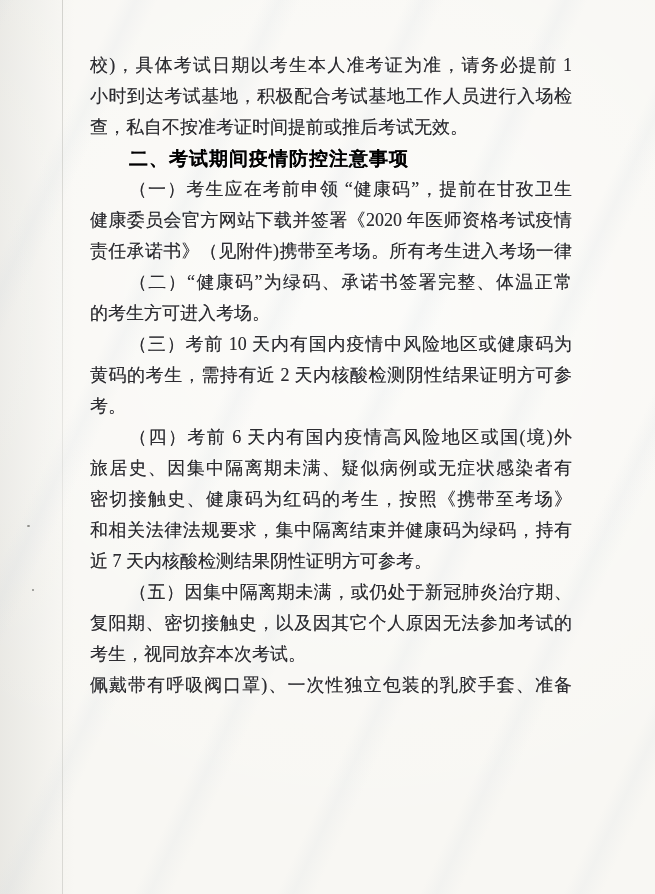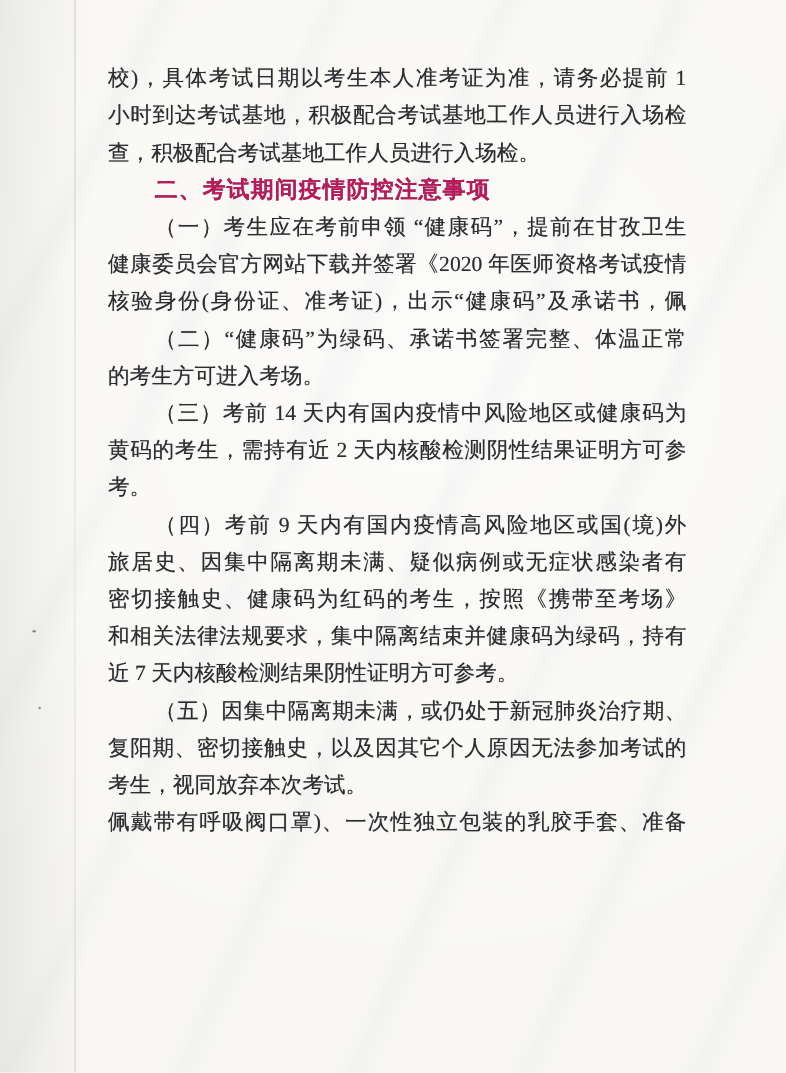--- a/index.html
+++ b/index.html
@@ -75,48 +75,48 @@
     text-align-last: left;
     overflow: hidden;
     text-shadow: 0 0 0.6px rgba(44,44,50,0.55);
   }
   .line.fill { text-align-last: justify; }
   .line.indent { padding-left: 39px; }
   .line.heading {
     font-family: "Liberation Sans", "DejaVu Sans", sans-serif;
     font-weight: 700;
     font-size: 19px;
-    color: #be185d;
+    color: #000000;
     letter-spacing: 1px;
     text-shadow: 0 0 0.5px rgba(30,30,35,0.7);
   }
 </style>
 </head>
 <body>
 
 <div class="page" style="background: rgb(248, 247, 243);">
   <div class="paper-texture"></div>
   <div class="diag-streaks"></div>
   <div class="fold-line"></div>
   <div class="speck speck-1"></div>
   <div class="speck speck-2"></div>
   <div class="textblock" id="lines-container" style="color: rgb(44, 44, 49);">
       <div class="line fill">校)，具体考试日期以考生本人准考证为准，请务必提前 1</div>
       <div class="line fill">小时到达考试基地，积极配合考试基地工作人员进行入场检</div>
-      <div class="line">查，积极配合考试基地工作人员进行入场检。</div>
+      <div class="line">查，私自不按准考证时间提前或推后考试无效。</div>
       <div class="line heading indent">二、考试期间疫情防控注意事项</div>
       <div class="line indent fill">（一）考生应在考前申领 “健康码”，提前在甘孜卫生</div>
       <div class="line fill">健康委员会官方网站下载并签署《2020 年医师资格考试疫情</div>
-      <div class="line fill">核验身份(身份证、准考证)，出示“健康码”及承诺书，佩</div>
+      <div class="line fill">责任承诺书》（见附件)携带至考场。所有考生进入考场一律</div>
       <div class="line indent fill">（二）“健康码”为绿码、承诺书签署完整、体温正常</div>
       <div class="line">的考生方可进入考场。</div>
-      <div class="line indent fill">（三）考前 14 天内有国内疫情中风险地区或健康码为</div>
+      <div class="line indent fill">（三）考前 10 天内有国内疫情中风险地区或健康码为</div>
       <div class="line fill">黄码的考生，需持有近 2 天内核酸检测阴性结果证明方可参</div>
       <div class="line">考。</div>
-      <div class="line indent fill">（四）考前 9 天内有国内疫情高风险地区或国(境)外</div>
+      <div class="line indent fill">（四）考前 6 天内有国内疫情高风险地区或国(境)外</div>
       <div class="line fill">旅居史、因集中隔离期未满、疑似病例或无症状感染者有</div>
       <div class="line fill">密切接触史、健康码为红码的考生，按照《携带至考场》</div>
       <div class="line fill">和相关法律法规要求，集中隔离结束并健康码为绿码，持有</div>
       <div class="line">近 7 天内核酸检测结果阴性证明方可参考。</div>
       <div class="line indent fill">（五）因集中隔离期未满，或仍处于新冠肺炎治疗期、</div>
       <div class="line fill">复阳期、密切接触史，以及因其它个人原因无法参加考试的</div>
       <div class="line">考生，视同放弃本次考试。</div>
       <div class="line fill">佩戴带有呼吸阀口罩)、一次性独立包装的乳胶手套、准备</div>
     </div>
 </div>

